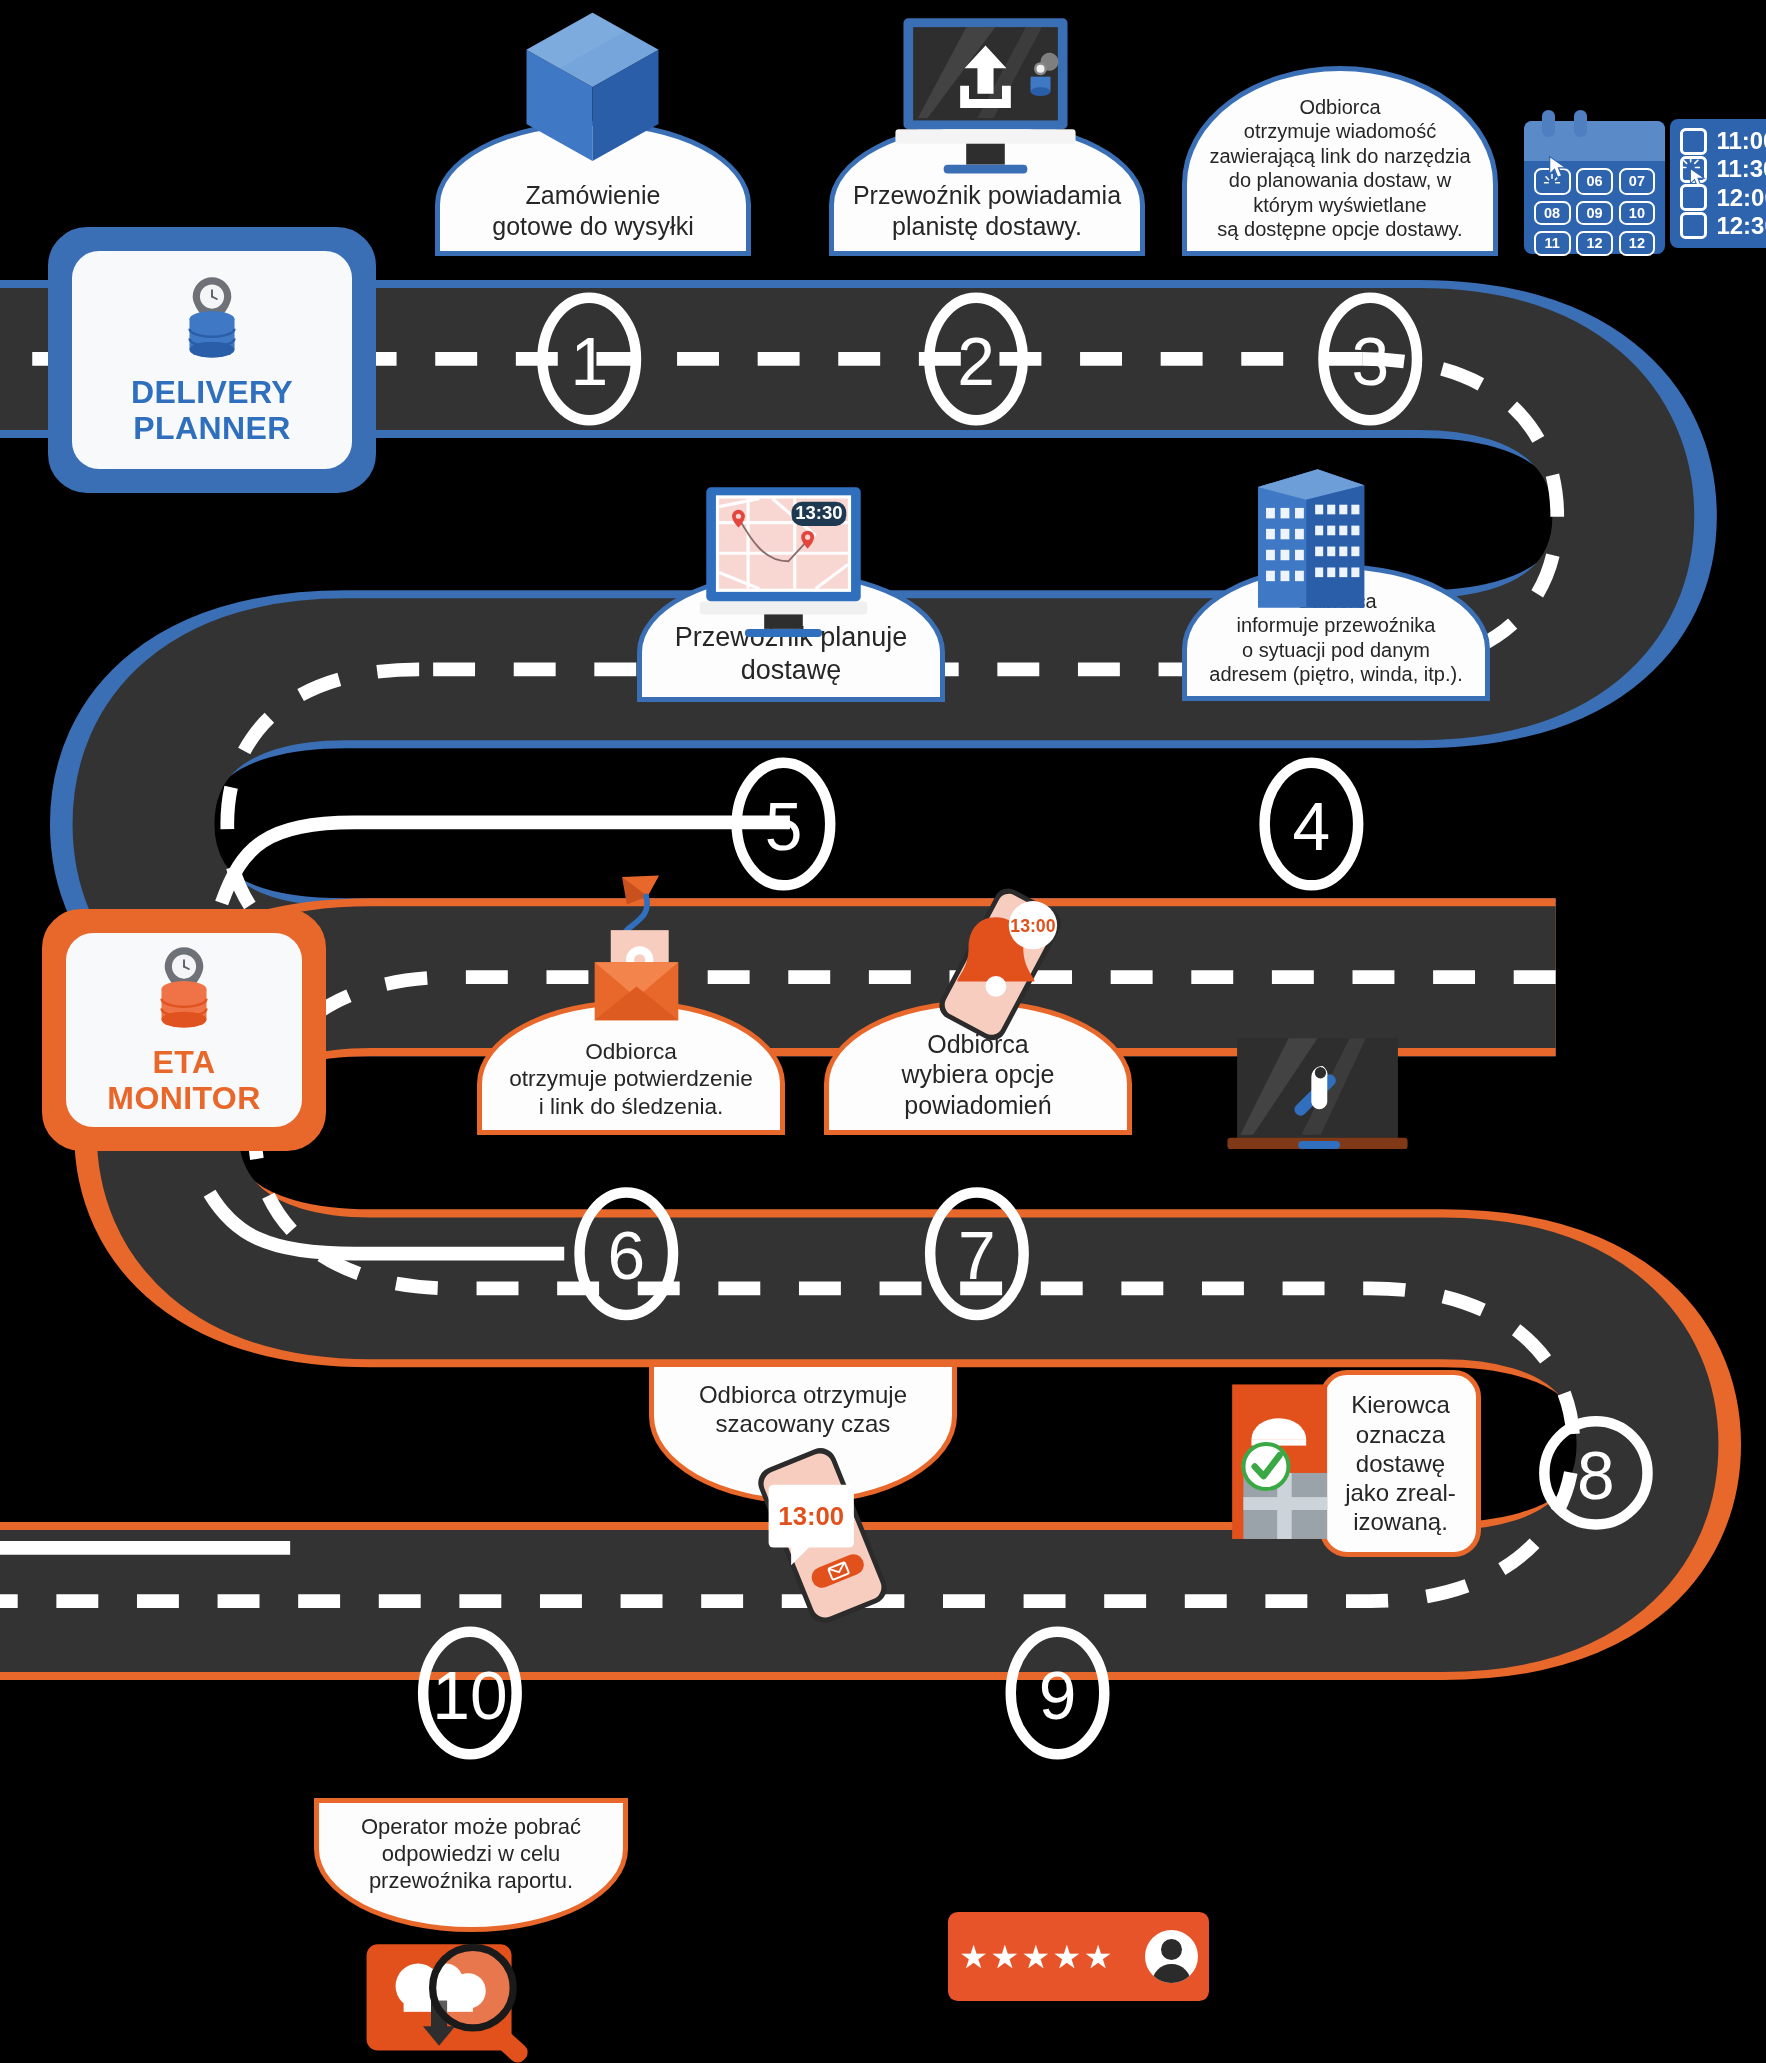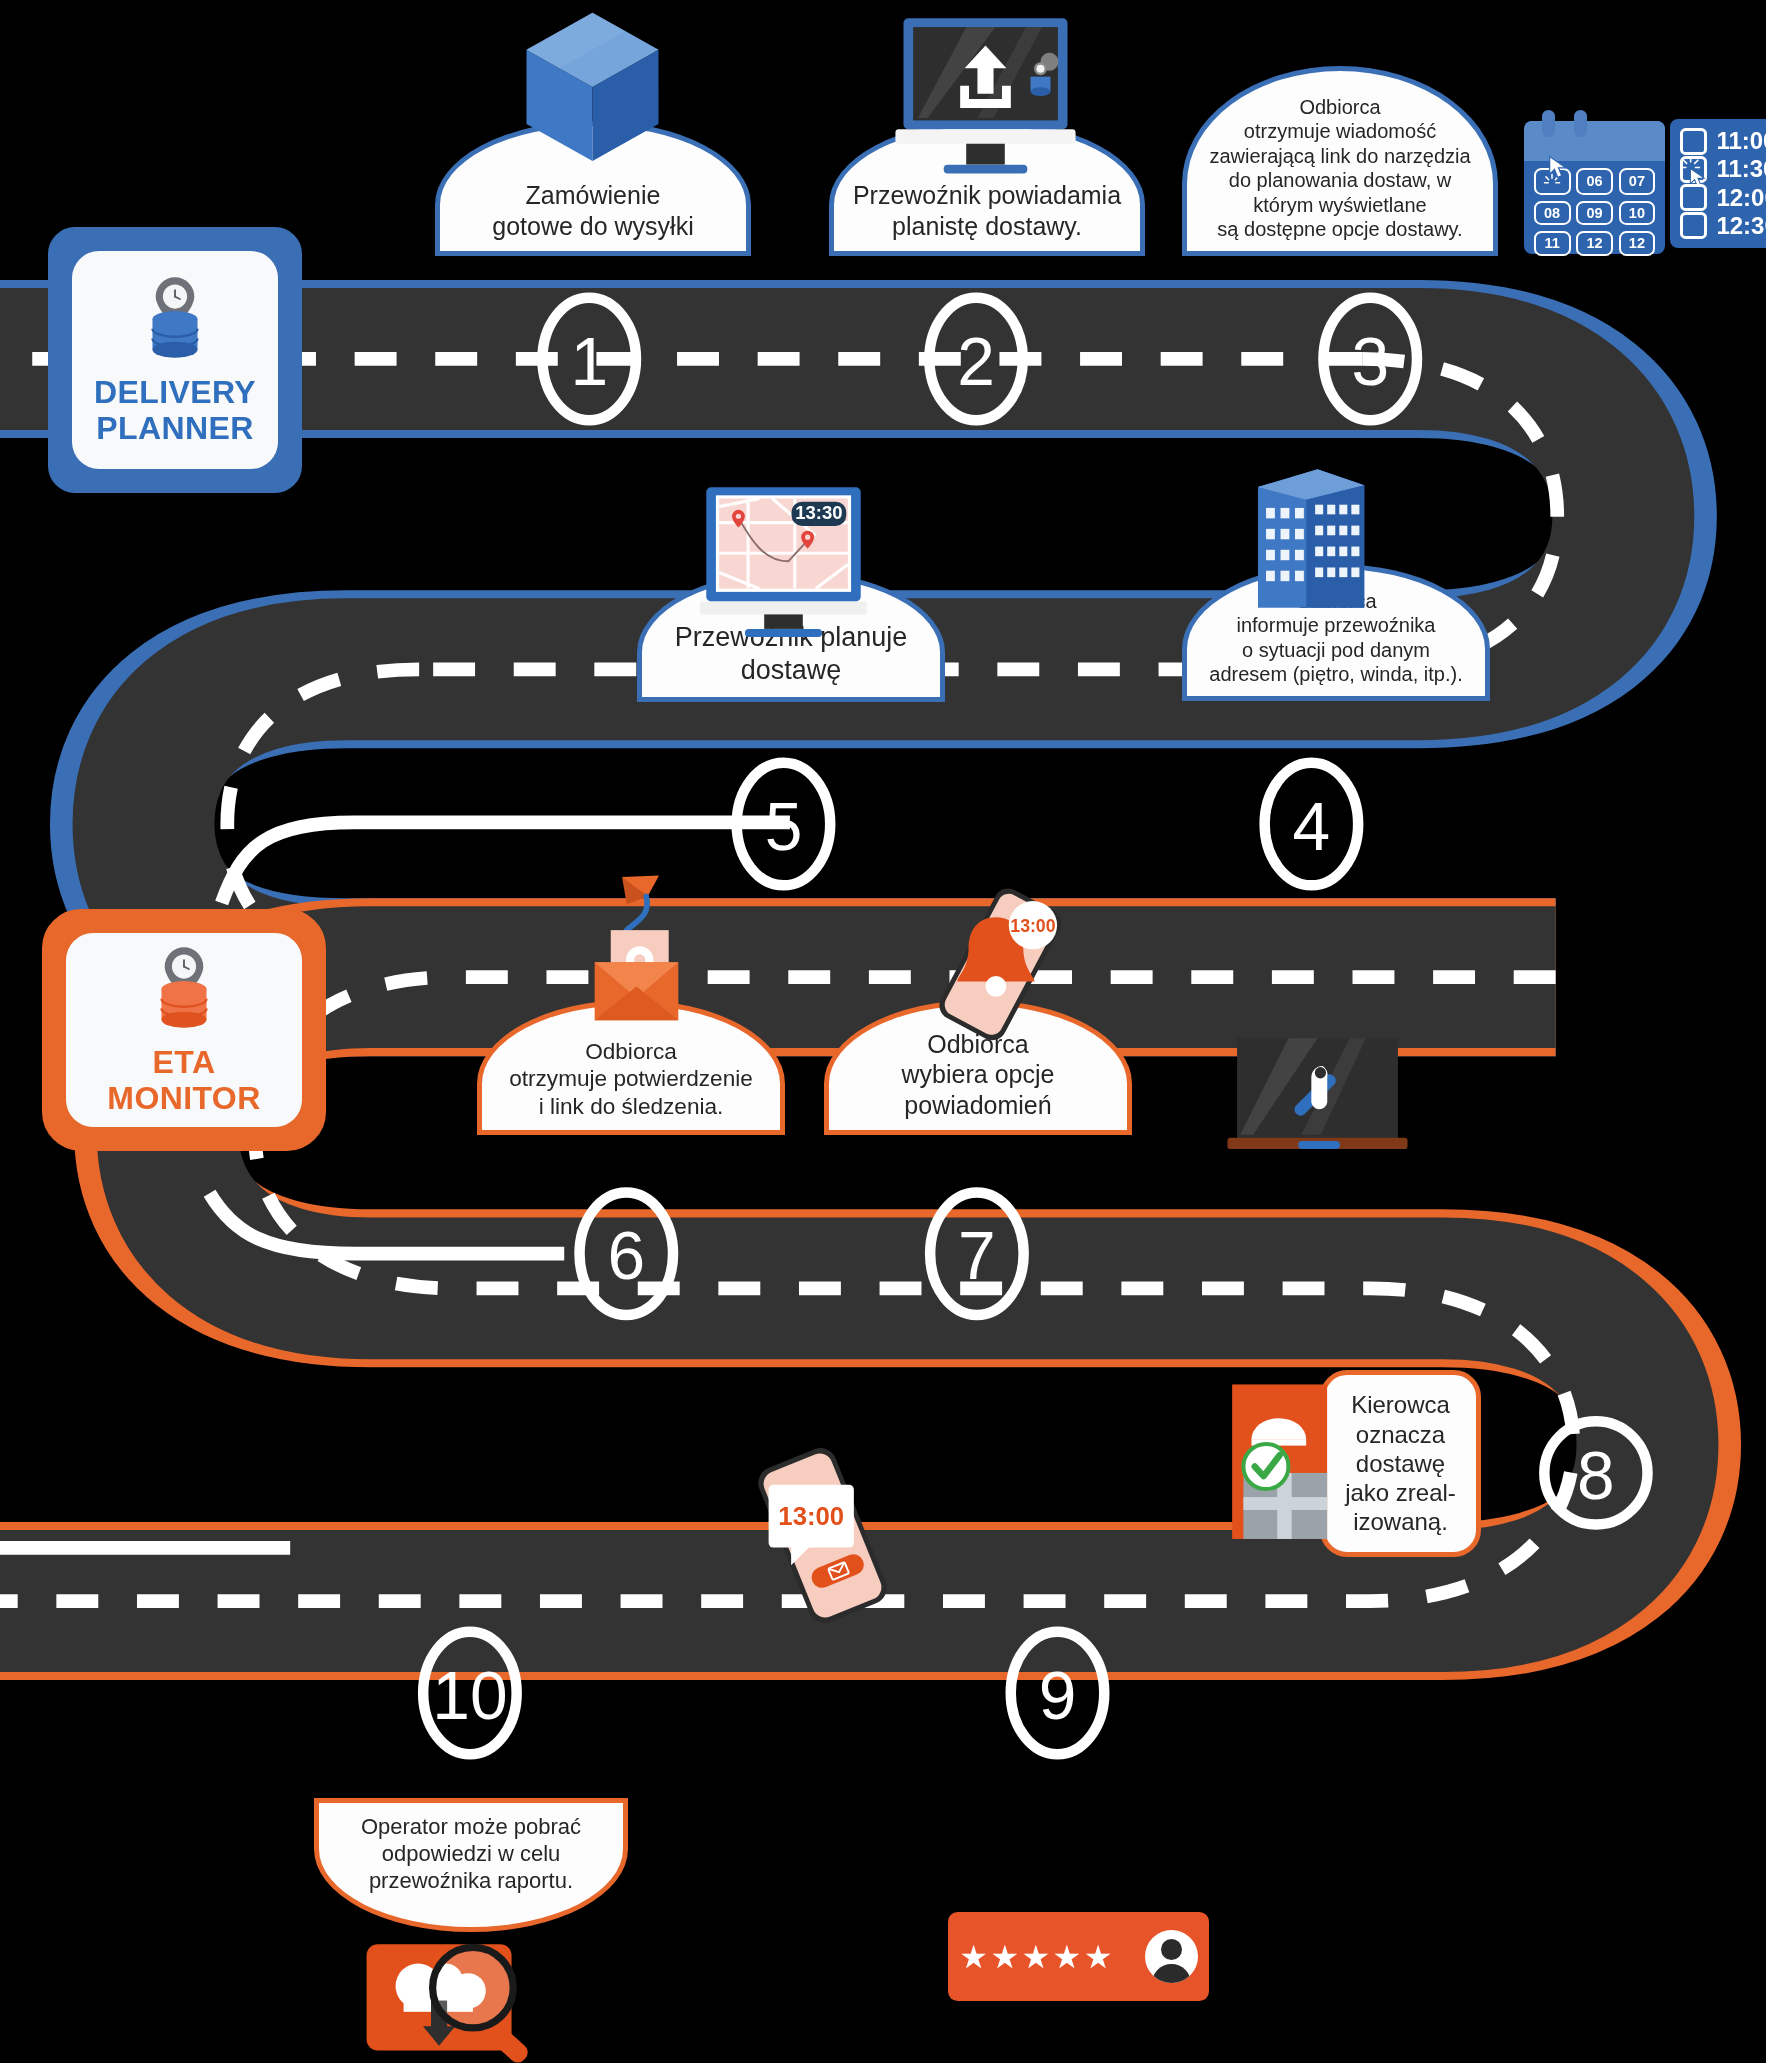--- a/index.html
+++ b/index.html
@@ -246,21 +246,21 @@
     <div class="slotrow">
       <div class="slotbox"></div>
       <span>12:00</span>
     </div>
     <div class="slotrow">
       <div class="slotbox"></div>
       <span>12:30</span>
     </div>
   </div>
 
-  <div class="modcard blue" style="left:48px;top:227px;width:254px;height:266px;border-radius:27px;">
+  <div class="modcard blue" style="left:48px;top:227px;width:328px;height:266px;">
     <div class="modinner">
       <div>
         <svg width="74" height="87" viewBox="0 0 92 108">
           <path d="M46 4 a24 24 0 0 1 24 24 c0 16 -24 38 -24 38 s-24 -22 -24 -38 a24 24 0 0 1 24 -24z" fill="#6e7278"></path>
           <circle cx="46" cy="28" r="15" fill="#f4f5f6"></circle>
           <g stroke="#5c6065" stroke-width="2.4" stroke-linecap="round">
             <line x1="46" y1="28" x2="46" y2="20"></line>
               <line x1="46" y1="28" x2="52" y2="31"></line>
           </g>
           <ellipse cx="46" cy="56" rx="28" ry="10" fill="#3f78c4"></ellipse>
@@ -445,20 +445,27 @@
         <g fill="#ffffff" transform="rotate(45 30 30)">
           <path d="M18 6 a14 14 0 0 0 0 20 l22 22 a10 10 0 0 0 14 -14 L32 12 a14 14 0 0 0 -14 -6z"></path>
           <circle cx="22" cy="14" r="7" fill="#2e2e2e"></circle>
         </g>
       </g>
       <rect x="8" y="124" width="224" height="14" rx="4" fill="#e8672a" opacity=".55"></rect>
       <rect x="96" y="128" width="52" height="10" rx="5" fill="#2f6fbd"></rect>
     </svg>
   </div>
 
+  <div class="bubble domeinv or" style="left:649px;top:1362px;width:308px;height:142px;
+              justify-content:flex-start;font-size:24px;">
+    <div class="txt" style="padding:13px 11.3px 0;">
+      <div>Odbiorca otrzymuje</div>
+      <div>szacowany czas</div>
+    </div>
+  </div>
   <div class="ic" style="left:738px;top:1443px;">
     <svg width="169" height="185" viewBox="0 0 210 230">
       <g transform="rotate(-22 105 115)">
         <rect x="54" y="12" width="102" height="206" rx="20" fill="#2b2b2b"></rect>
         <rect x="60" y="18" width="90" height="194" rx="16" fill="#f7cdbf"></rect>
         <rect x="72" y="150" width="68" height="26" rx="13" fill="#e2511c"></rect>
         <g transform="translate(96,156)">
           <rect x="0" y="0" width="22" height="15" rx="2" fill="none" stroke="#fff" stroke-width="2.4"></rect>
           <path d="M0 0 L11 9 L22 0" fill="none" stroke="#fff" stroke-width="2.4"></path>
         </g>

